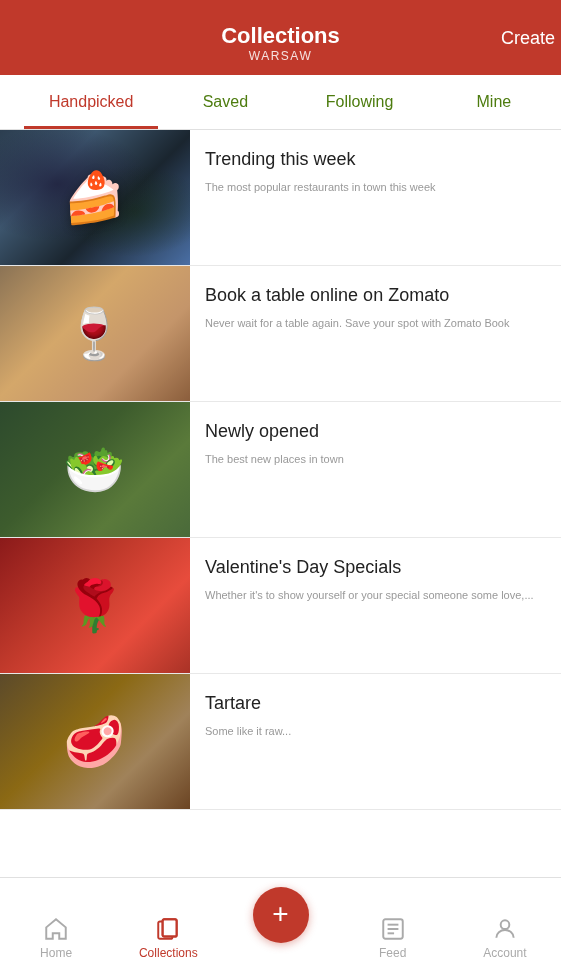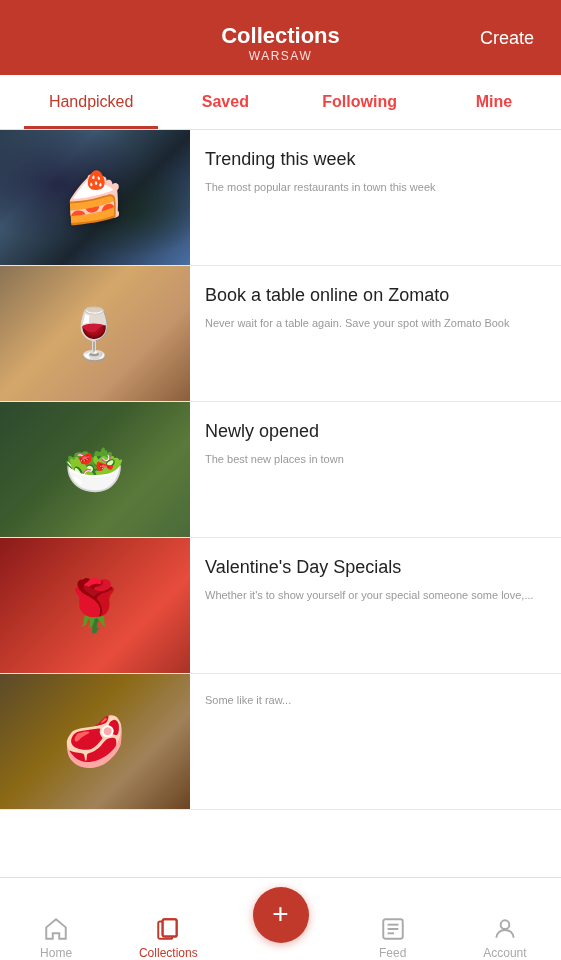--- a/index.html
+++ b/index.html
@@ -32,21 +32,21 @@
       font-weight: 600;
     }
     .header-subtitle {
       color: rgba(255,255,255,0.85);
       font-size: 12px;
       letter-spacing: 1.5px;
       font-weight: 400;
     }
     .header-create {
       position: absolute;
-      right: 27px;
+      right: 6px;
       top: 50%;
       transform: translateY(-50%);
       color: white;
       font-size: 18px;
       font-weight: 400;
       background: none;
       border: none;
       cursor: pointer;
     }
 
@@ -57,24 +57,24 @@
       border-bottom: 1px solid #e0e0e0;
       height: 55px;
       padding-left: 24px;
     }
     .tab {
       flex: 1;
       display: flex;
       align-items: center;
       justify-content: center;
       font-size: 16px;
-      color: #ef4444;
+      color: #4d7c0f;
       cursor: pointer;
       position: relative;
-      font-weight: 700;
+      font-weight: 400;
     }
     .tab.active {
       color: #c0392b;
       font-weight: 500;
     }
     .tab.active::after {
       content: '';
       position: absolute;
       bottom: 0;
       left: 0;
@@ -311,20 +311,21 @@
     <div class="collection-image img-valentine"></div>
     <div class="collection-content">
       <div class="collection-title">Valentine's Day Specials</div>
       <div class="collection-desc">Whether it's to show yourself or your special someone some love,...</div>
     </div>
   </div>
 
   <div class="collection-item">
     <div class="collection-image img-tartare"></div>
     <div class="collection-content">
+      <div class="collection-title">Tartare</div>
       <div class="collection-desc">Some like it raw...</div>
     </div>
   </div>
 
 </div>
 
 <div class="bottom-nav">
 
   <div class="nav-item">
     <svg class="nav-svg" viewBox="0 0 24 24" fill="none" stroke="#aaa" stroke-width="1.8">

